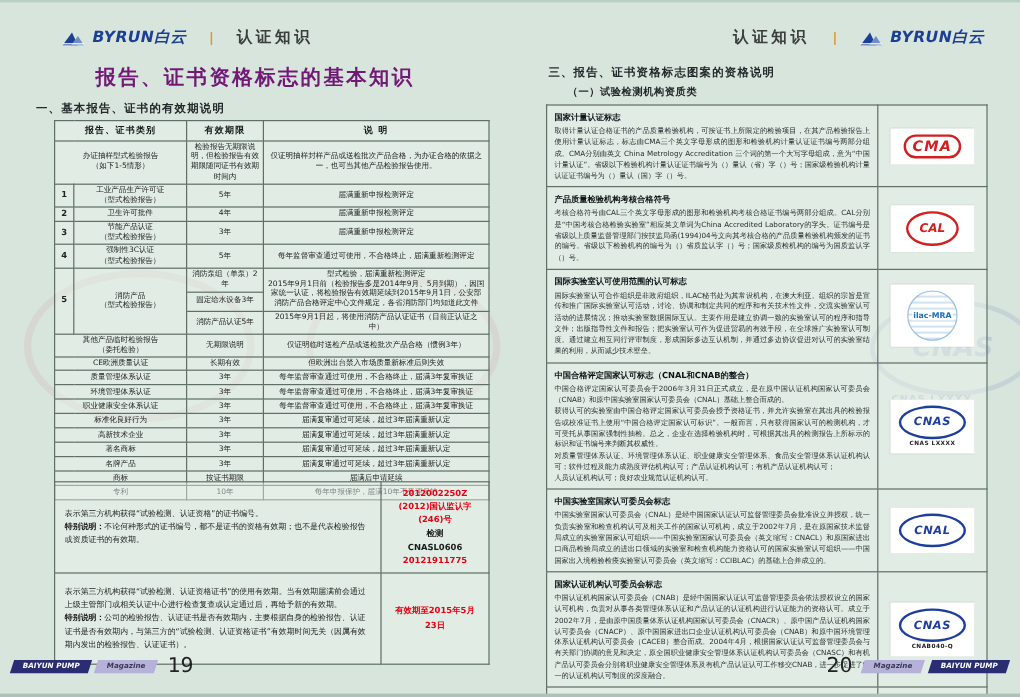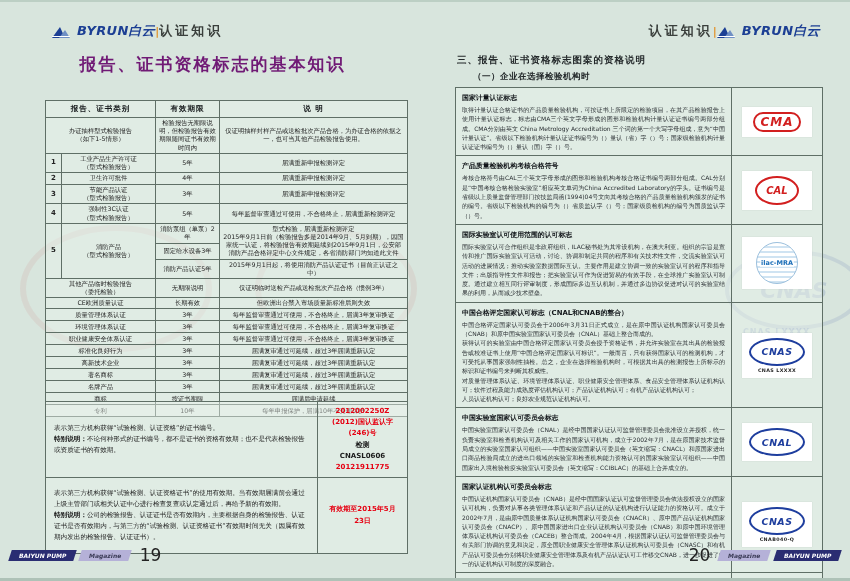--- a/index.html
+++ b/index.html
@@ -5,21 +5,21 @@
   html,body{margin:0;padding:0;}
   body{font-family:"DejaVu Sans","Liberation Sans",sans-serif;}
   .canvas{position:relative;width:850px;height:581px;background:#d8e5dd;overflow:hidden;}
   .canvas::before{content:"";position:absolute;top:0;left:0;right:0;height:2px;background:#bccfc4;}
   .canvas::after{content:"";position:absolute;bottom:0;left:0;right:0;height:3px;background:#aec2b7;}
   .page{position:absolute;top:0;height:581px;width:425px;}
   .page.left{left:0;}
   .page.right{left:425px;}
 
   
-  .hdr{position:absolute;top:22px;display:flex;align-items:center;gap:0;}
+  .hdr{position:absolute;top:22px;display:flex;align-items:center;gap:19px;}
   .page.left .hdr{left:52px;}
   .page.right .hdr{right:30px;}
   .brand{display:flex;align-items:center;gap:3px;}
   .brand svg{display:block;}
   .brand-text{font-style:italic;font-weight:900;font-size:13px;color:#1c3f94;letter-spacing:.3px;white-space:nowrap;}
   .hdr-div{color:#e2952f;font-weight:700;font-size:11px;}
   .hdr-sec{font-size:13px;font-weight:700;color:#3a3f3c;letter-spacing:3px;white-space:nowrap;}
 
   
   .main-title{position:absolute;top:53px;left:30px;width:365px;text-align:center;
@@ -105,20 +105,21 @@
           <rect x="0" y="11" width="18" height="1" fill="#ffffff"></rect>
         </svg>
         <span class="brand-text">BYRUN白云</span>
       </span>
       <span class="hdr-div">|</span>
       <span class="hdr-sec">认证知识</span>
     </div>
 
     <div class="main-title">报告、证书资格标志的基本知识</div>
 
+    <div class="sec-h" id="sec1-h">一、基本报告、证书的有效期说明</div>
 
     <table id="validity-table">
       <colgroup>
           <col style="width:16px">
           <col style="width:94px">
           <col style="width:64px">
           <col>
         </colgroup>
       <tbody id="validity-body">
           <tr>
@@ -276,21 +277,21 @@
         <svg width="22" height="13" viewBox="0 0 22 13">
           <polygon points="0,13 8,2 13,13" fill="#1c3f94"></polygon>
           <polygon points="7,13 13,5 18,13" fill="#6f8fc4"></polygon>
           <rect x="0" y="11" width="18" height="1" fill="#ffffff"></rect>
         </svg>
         <span class="brand-text">BYRUN白云</span>
       </span>
     </div>
 
     <div class="sec-h" id="sec3-h">三、报告、证书资格标志图案的资格说明</div>
-    <div id="sec3-sub">（一）企业在选择检验机构时</div>
+    <div id="sec3-sub">（一）试验检测机构资质类</div>
 
     <table id="quals-table">
       <colgroup>
           <col style="width:276px">
           <col>
         </colgroup>
       <tbody id="quals-body">
           <tr style="height: 54px;">
             <td class="qtext">
               <div class="qtitle">国家计量认证标志</div>

